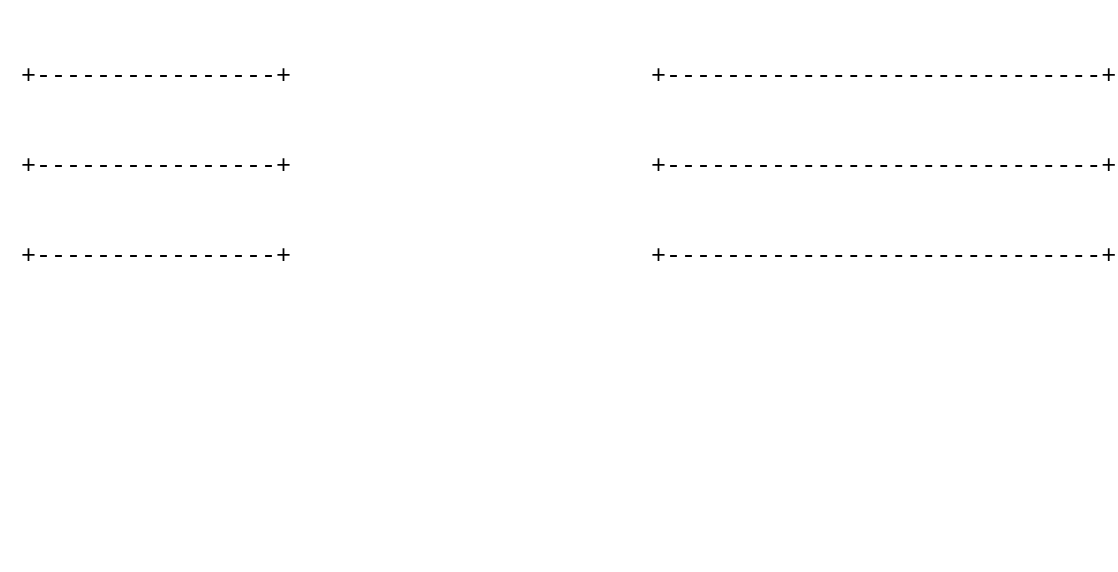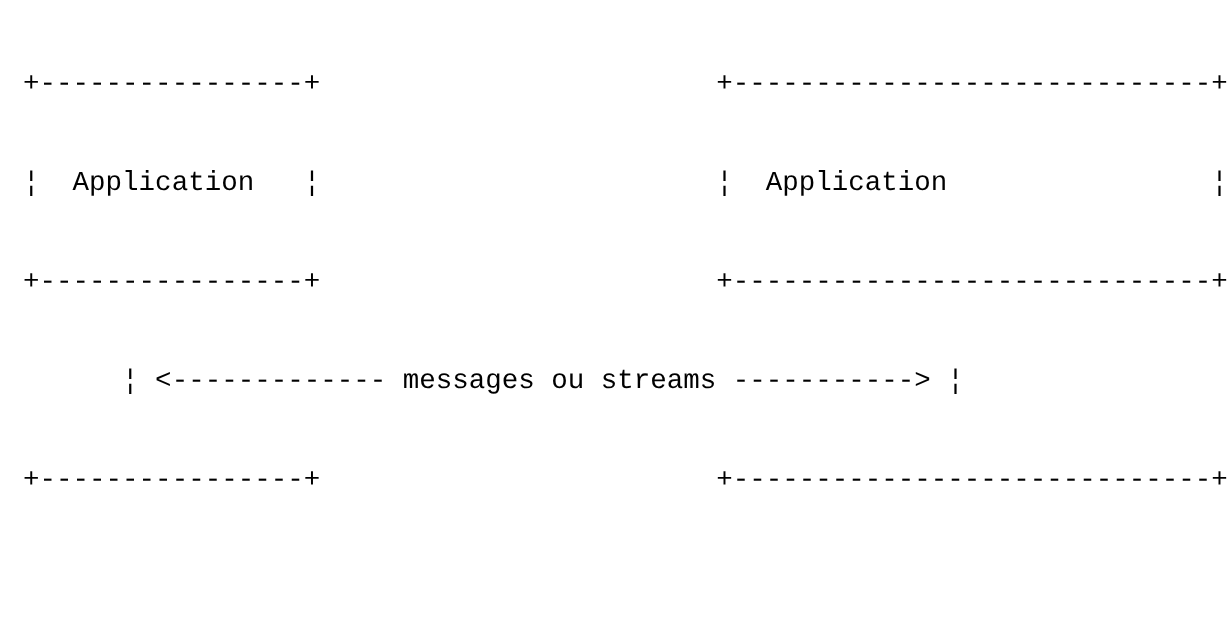--- a/index.html
+++ b/index.html
@@ -19,23 +19,21 @@
     color: #000000;
     white-space: pre;
   }
   .ascii-art div { height: 30px; white-space: pre; }
 </style>
 </head>
 <body>
 
 <div class="ascii-art">
   <div> +----------------+                        +-----------------------------+</div>
-  <div> ¦  Application   ¦                        ¦  Application                ¦</div>
   <div> +----------------+                        +-----------------------------+</div>
-  <div>       ¦ &lt;------------- messages ou streams -----------&gt; ¦</div>
   <div> +----------------+                        +-----------------------------+</div>
   
   
   
   
   
   
   
   
   

